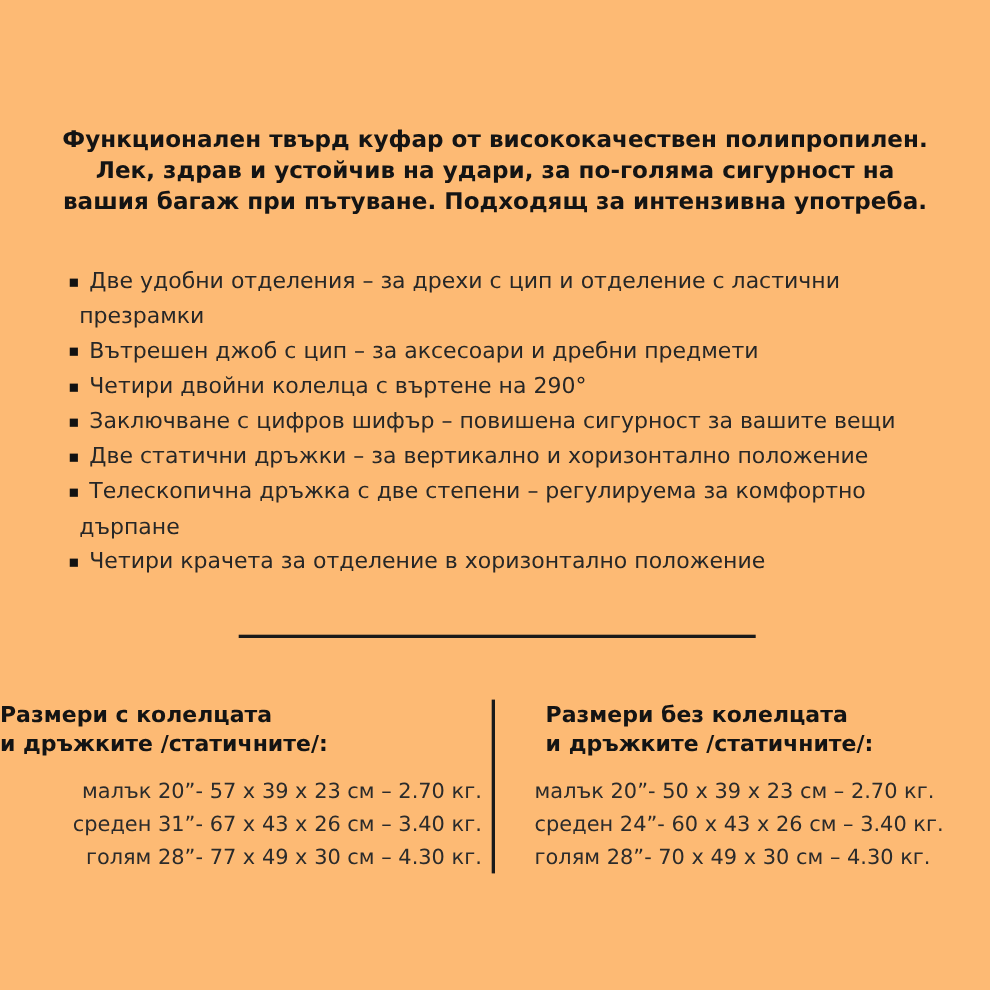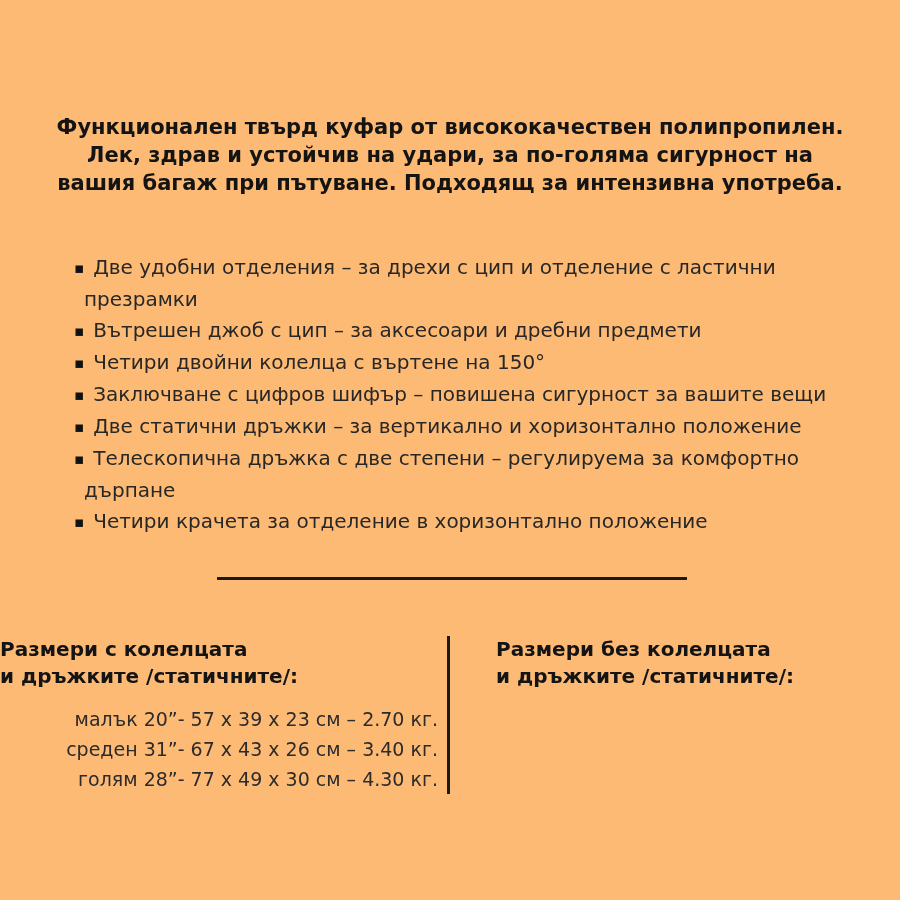--- a/index.html
+++ b/index.html
@@ -27,21 +27,21 @@
     color: #141414;
     white-space: pre-line;
   }
 
   
   .features {
     position: absolute;
     top: 236px;
     left: 58px;
     right: 36px;
-    margin: 16px;
+    margin: 4px;
     padding: 0;
     list-style: none;
   }
   .feature {
     padding-left: 10px;
     text-indent: -10px;
     font-size: 20px;
     line-height: 31px;
     color: #272727;
   }
@@ -105,21 +105,21 @@
 <div class="canvas">
 
   <p class="intro">Функционален твърд куфар от висококачествен полипропилен.
 Лек, здрав и устойчив на удари, за по-голяма сигурност на
 вашия багаж при пътуване. Подходящ за интензивна употреба.</p>
 
   <ul class="features">
     <li class="feature"><span class="bullet">▪</span><span class="ftext">Две удобни отделения – за дрехи с цип и отделение с ластични
 презрамки</span></li>
     <li class="feature"><span class="bullet">▪</span><span class="ftext">Вътрешен джоб с цип – за аксесоари и дребни предмети</span></li>
-    <li class="feature"><span class="bullet">▪</span><span class="ftext">Четири двойни колелца с въртене на 150°</span></li>
+    <li class="feature"><span class="bullet">▪</span><span class="ftext">Четири двойни колелца с въртене на 290°</span></li>
     <li class="feature"><span class="bullet">▪</span><span class="ftext">Заключване с цифров шифър – повишена сигурност за вашите вещи</span></li>
     <li class="feature"><span class="bullet">▪</span><span class="ftext">Две статични дръжки – за вертикално и хоризонтално положение</span></li>
     <li class="feature"><span class="bullet">▪</span><span class="ftext">Телескопична дръжка с две степени – регулируема за комфортно
 дърпане</span></li>
     <li class="feature"><span class="bullet">▪</span><span class="ftext">Четири крачета за отделение в хоризонтално положение</span></li>
   </ul>
 
   <div class="h-divider"></div>
 
   <div class="sizes">
@@ -131,16 +131,21 @@
         <div class="size-row">среден 31”- 67 х 43 х 26 см – 3.40 кг.</div>
         <div class="size-row">голям 28”- 77 х 49 х 30 см – 4.30 кг.</div>
       </div>
     </div>
 
     <div class="v-divider"></div>
 
     <div class="col col-right">
       <h3 class="size-heading">Размери без колелцата
 и дръжките /статичните/:</h3>
+      <div class="size-rows">
+        <div class="size-row">малък 20”- 50 х 39 х 23 см – 2.70 кг.</div>
+        <div class="size-row">среден 24”- 60 х 43 х 26 см – 3.40 кг.</div>
+        <div class="size-row">голям 28”- 70 х 49 х 30 см – 4.30 кг.</div>
+      </div>
     </div>
   </div>
 
 </div>
 
 </body></html>

